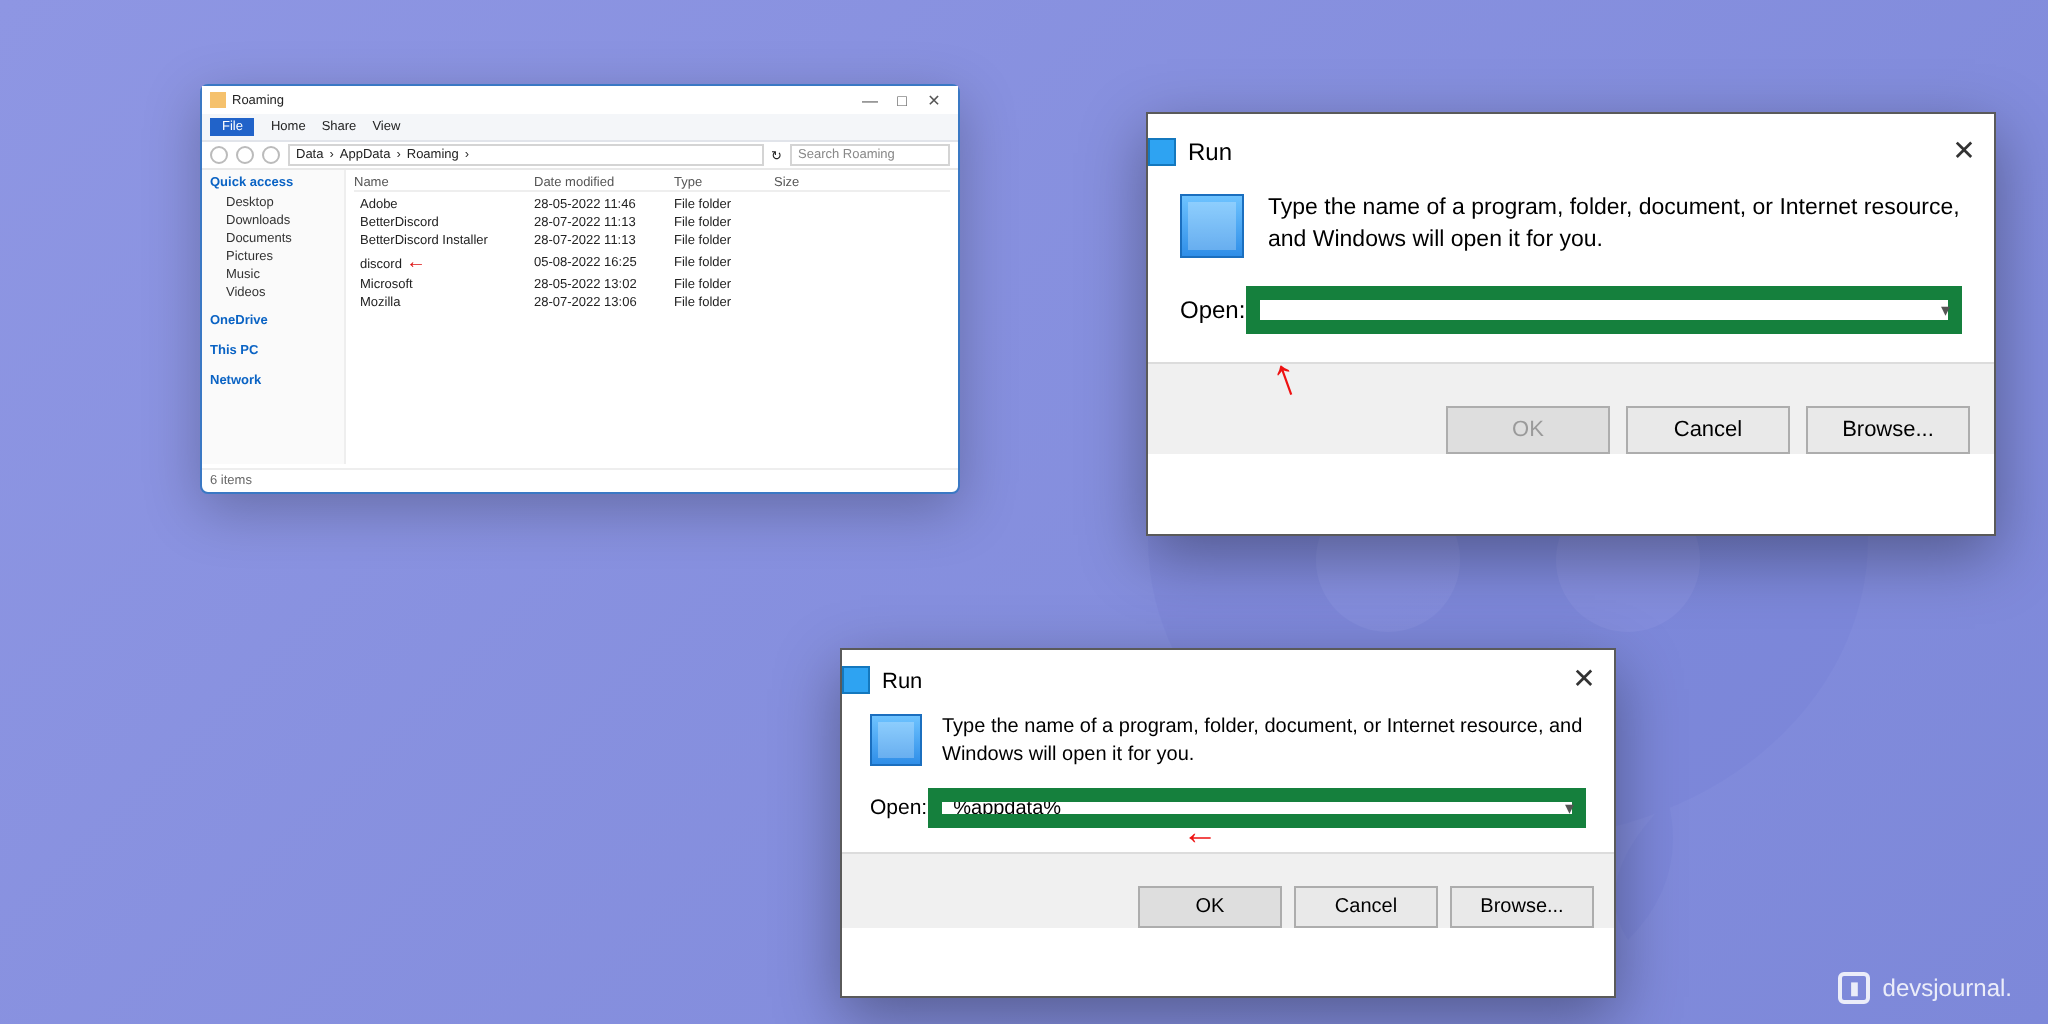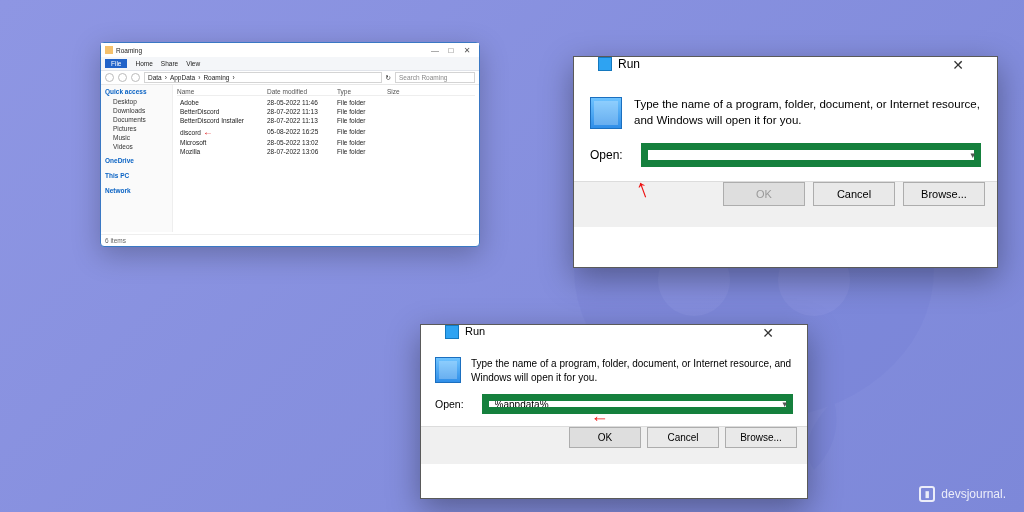--- a/index.html
+++ b/index.html
@@ -29,46 +29,46 @@
   .lh{display:flex;color:#555;border-bottom:1px solid #eee;margin-bottom:2px}
   .c1{width:90px}.c2{width:70px}.c3{width:50px}.c4{flex:1}
   .row{display:flex;padding:1px 0;align-items:center}
   .row .fico{width:7px;height:6px;background:#f5c16c;margin-right:3px}
   .row .arrow{color:#d11;font-size:10px;margin-left:2px}
   .status{position:absolute;bottom:0;left:0;right:0;height:12px;border-top:1px solid #eee;padding:0 4px;color:#666;display:flex;align-items:center}
   
   .run{position:absolute;background:#fff;border:1px solid #5a5a5a;box-shadow:0 10px 30px rgba(0,0,0,.35);font-size:11px;color:#000}
   .run.r1{left:573px;top:56px;width:425px;height:212px}
   .run.r2{left:420px;top:324px;width:388px;height:175px;font-size:10px}
-  .run-title{height:26px;display:flex;align-items:flex-start;padding:0 24px;background:#fff}
+  .run-title{height:26px;display:flex;align-items:flex-end;padding:0 0;background:#fff}
   .r2 .run-title{height:22px}
   .run-title .ricon{width:14px;height:14px;background:#2ea3f2;margin-right:6px;border:1px solid #1478be}
   .run-title .rt{flex:1;font-size:12px}
   .r2 .run-title .rt{font-size:11px}
   .run-title .rx{width:30px;text-align:center;font-size:14px;color:#333;cursor:pointer}
   .run-body{padding:14px 16px 10px}
   .r2 .run-body{padding:10px 14px 8px}
   .run-row1{display:flex;gap:12px;align-items:flex-start;margin-bottom:14px}
   .r2 .run-row1{margin-bottom:10px;gap:10px}
   .run-bigicon{width:32px;height:32px;flex-shrink:0;background:linear-gradient(#6ec3ff,#2f8ee8);border:1px solid #1b6fbf;position:relative}
   .r2 .run-bigicon{width:26px;height:26px}
   .run-bigicon:after{content:"";position:absolute;inset:3px;background:#fff;opacity:.25}
   .run-desc{line-height:1.35;font-size:11.5px}
   .r2 .run-desc{font-size:10px}
-  .run-row2{display:flex;align-items:center;gap:18px;margin-bottom:4px}
+  .run-row2{display:flex;align-items:center;gap:0;margin-bottom:4px}
   .run-open{font-size:12px}
   .r2 .run-open{font-size:10.5px}
   .run-field{flex:1;position:relative}
   .run-input{width:100%;height:24px;border:7px solid #15803d;padding:0 20px 0 6px;font-size:11.5px;outline:none}
   .r2 .run-input{height:20px;font-size:10px}
   .run-caret{position:absolute;right:6px;top:50%;transform:translateY(-50%);font-size:9px;color:#555;pointer-events:none}
   .red-arrow{position:absolute;color:#e11;font-size:26px;font-weight:bold}
   .r1 .red-arrow{left:62px;top:116px;transform:rotate(-20deg)}
   .r2 .red-arrow{left:170px;top:86px;font-size:18px;transform:rotate(180deg)}
-  .run-footer{background:#f0f0f0;border-top:1px solid #dcdcdc;height:46px;display:flex;justify-content:flex-end;align-items:flex-start;gap:8px;padding:0 12px}
+  .run-footer{background:#f0f0f0;border-top:1px solid #dcdcdc;height:46px;display:flex;justify-content:flex-end;align-items:flex-end;gap:8px;padding:0 12px}
   .r2 .run-footer{height:38px;padding:0 10px;gap:6px}
   .run-btn{min-width:82px;height:24px;border:1px solid #adadad;background:#e9e9e9;font-size:11px;cursor:pointer}
   .r2 .run-btn{min-width:72px;height:21px;font-size:10px}
   .run-btn.ok{background:#dedede}
   .run-btn.ok.disabled{color:#9a9a9a}
   
   .credit{position:absolute;right:18px;bottom:10px;display:flex;align-items:center;gap:6px;color:#fff;font-size:12px;opacity:.85}
   .credit .cicon{width:16px;height:16px;border:2px solid #fff;border-radius:3px;display:flex;align-items:center;justify-content:center;font-size:9px}
 </style>
 </head>

